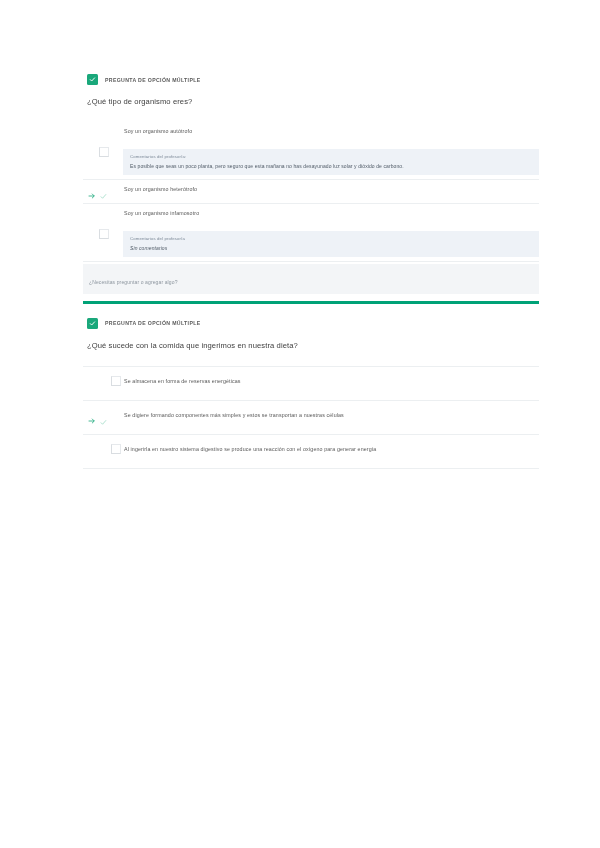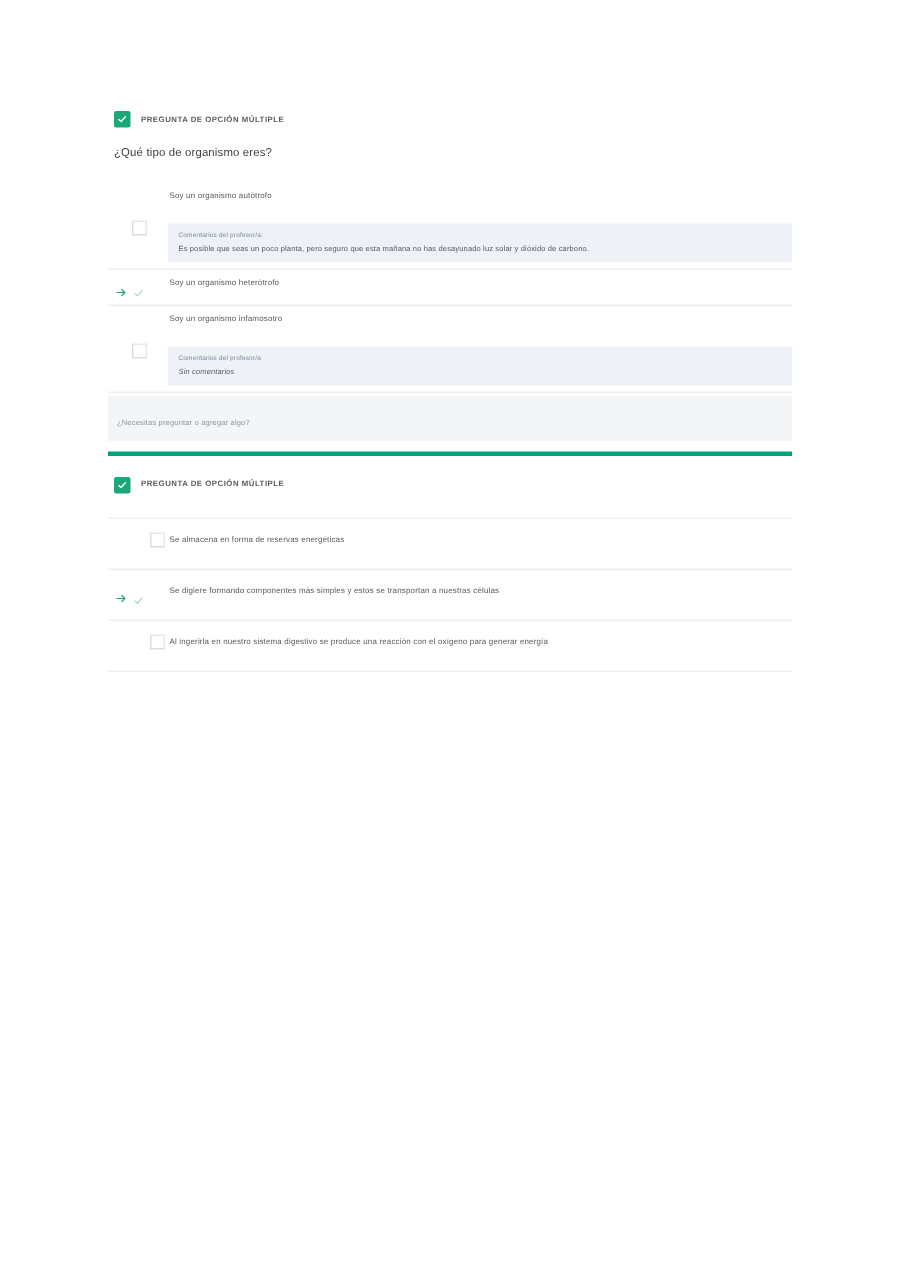--- a/index.html
+++ b/index.html
@@ -12,20 +12,21 @@
     height: 848px;
     font-family: "Liberation Sans", sans-serif;
     color: #4a4a4a;
     -webkit-font-smoothing: antialiased;
   }
   .page {
     position: relative;
     width: 536px;
     height: 848px;
     overflow: hidden;
+    margin-left: 11px;
   }
   .sheet {
     position: absolute;
     left: 72px;
     top: 60px;
     width: 456px;
   }
 
   
   .qsection { position: relative; }
@@ -263,20 +264,21 @@
 
       <div class="qtype-row">
         <span class="chip-check">
           <svg width="7" height="7" viewBox="0 0 12 12">
             <path d="M2.2 6.2 L4.6 8.6 L9.6 3.2" fill="none" stroke="#ffffff" stroke-width="1.6" stroke-linecap="round" stroke-linejoin="round"></path>
           </svg>
         </span>
         <span class="qtype-label">PREGUNTA DE OPCIÓN MÚLTIPLE</span>
       </div>
 
+      <div class="qtitle">¿Qué sucede con la comida que ingerimos en nuestra dieta?</div>
 
       <div class="opt-list">
 
         <div class="opt-sep"></div>
 
         <div class="opt-row" style="padding:10px 0;">
           <div class="opt-gutter">
             <span class="arrow-icon hidden">
               <svg width="8" height="8" viewBox="0 0 16 16">
                 <path d="M2 8 H12 M8.5 4 L12.5 8 L8.5 12" fill="none" stroke="#1aa87b" stroke-width="1.6" stroke-linecap="round" stroke-linejoin="round"></path>

